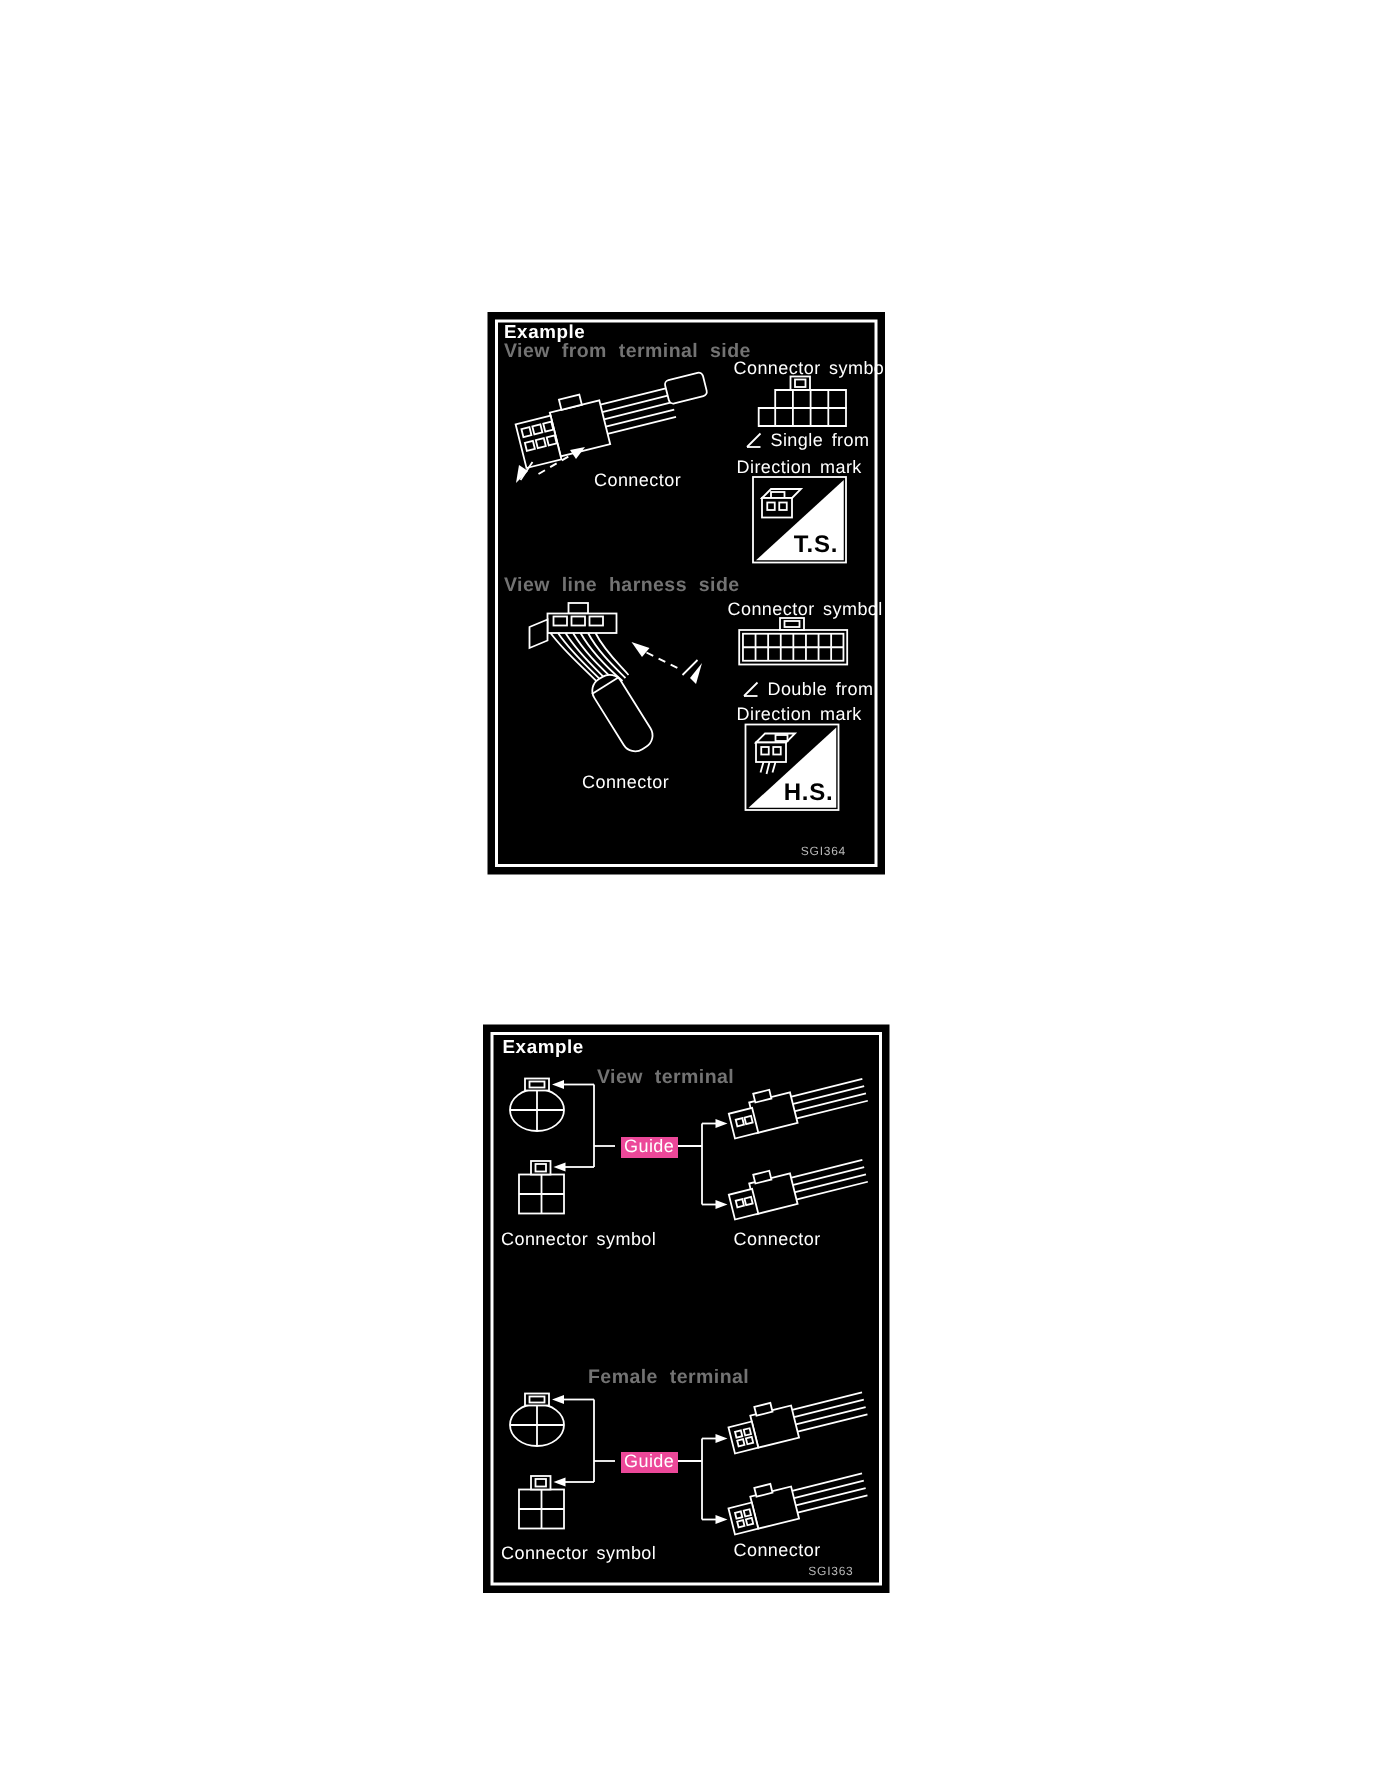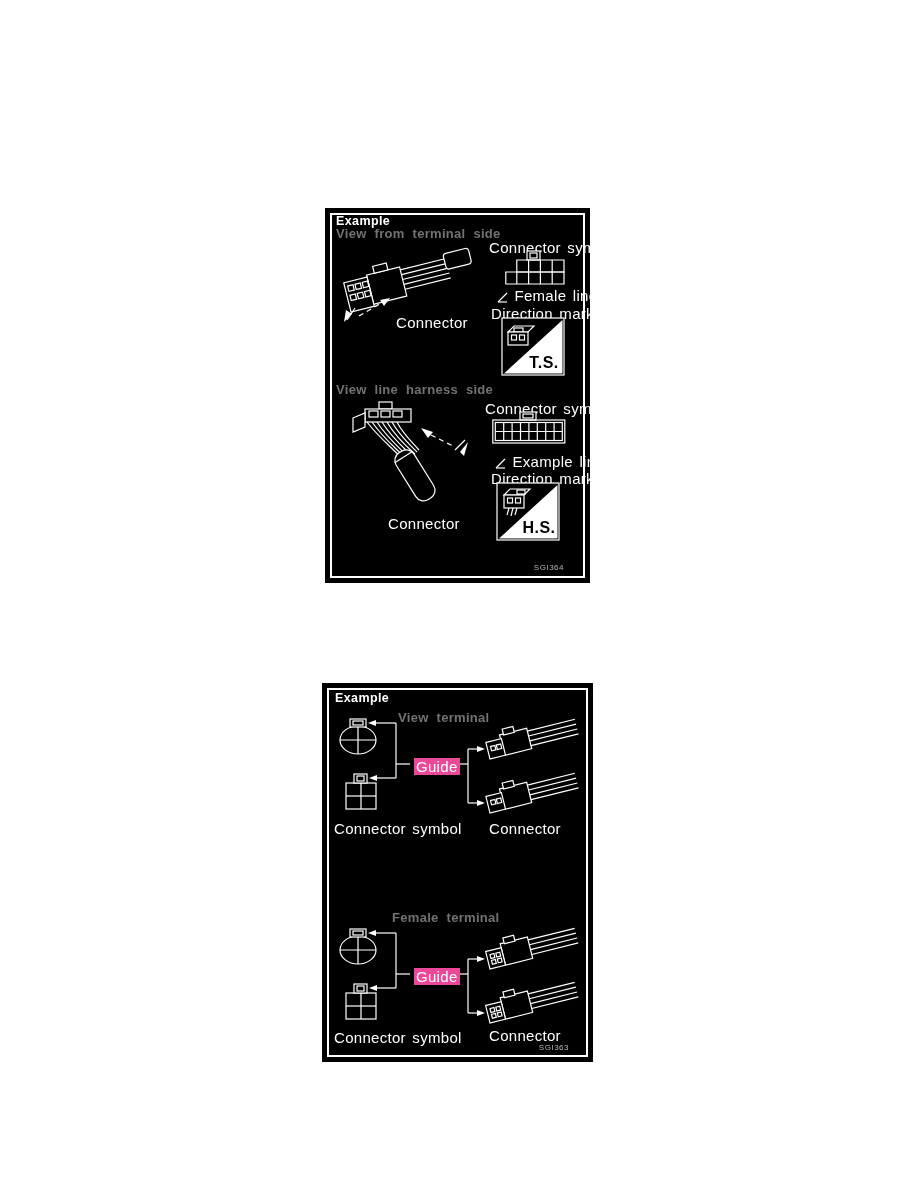--- a/index.html
+++ b/index.html
@@ -4,21 +4,21 @@
 <style>
   html,body{margin:0;padding:0;}
   body{
     width:918px;height:1188px;position:relative;background:#ffffff;
     font-family:"Liberation Sans",sans-serif;overflow:hidden;
   }
   .panel{position:absolute;background:#000;text-align:center;}
   .inner-frame{position:absolute;inset:5px;border:2px solid #fff;pointer-events:none;}
   .ttl{position:absolute;color:#fff;font-weight:700;font-size:12.5px;line-height:1.1;letter-spacing:.4px;white-space:nowrap;}
   .hdg{position:absolute;color:#737373;font-weight:700;font-size:13px;line-height:1.1;letter-spacing:.3px;word-spacing:4px;white-space:nowrap;}
-  .lbl{position:absolute;color:#fff;font-weight:400;font-size:15px;line-height:1.15;letter-spacing:.3px;word-spacing:2px;white-space:nowrap;}
+  .lbl{position:absolute;color:#fff;font-weight:400;font-size:12px;line-height:1.15;letter-spacing:.3px;word-spacing:2px;white-space:nowrap;}
   .guide-lbl{background:#ec4899;padding:0 2px;}
   .code{position:absolute;color:#b9b9b9;font-size:8px;letter-spacing:.5px;white-space:nowrap;}
   svg{position:absolute;overflow:visible;}
   .s{stroke:#fff;fill:none;stroke-width:1.2;}
   .sf{stroke:#fff;fill:#000;stroke-width:1.2;}
   .f{fill:#fff;stroke:none;}
   .dash{stroke:#fff;fill:none;stroke-width:1.3;stroke-dasharray:5 4;}
   .abbr{font-weight:700;font-size:16px;fill:#000;letter-spacing:.5px;}
   .inline-angle{display:inline-block;vertical-align:middle;}
 </style>
@@ -72,21 +72,21 @@
     <line class="s" x1="11.8" y1="22" x2="11.8" y2="34"></line>
     <line class="s" x1="23.6" y1="22" x2="23.6" y2="34"></line>
     <line class="s" x1="35.4" y1="22" x2="35.4" y2="34"></line>
     <line class="s" x1="47.2" y1="22" x2="47.2" y2="34"></line>
   </svg>
   <div class="lbl" style="left:172px;top:79px;">
     <svg class="inline-angle" width="11" height="11" viewBox="0 0 11 11" style="position:static;">
       <line class="s" x1="10" y1="1" x2="1" y2="10"></line>
       <line class="s" x1="1" y1="10" x2="10" y2="10"></line>
     </svg>
-    <span>Female line</span>
+    <span>Single from</span>
   </div>
 
   <div class="lbl" style="left:166px;top:97px;">Direction mark</div>
 
   <svg style="left:176px;top:109px;" width="64" height="60" viewBox="0 0 64 60">
     <rect class="sf" x="1" y="1" width="62" height="57" stroke-width="2"></rect>
     <polygon class="f" points="3,56.5 61.5,3 61.5,56.5"></polygon>
     <g transform="translate(7,8)">
       <polygon class="sf" points="0,7 6,1 26,1 20,7"></polygon>
       <rect class="sf" x="6" y="3" width="9" height="4"></rect>
@@ -142,21 +142,21 @@
     <line class="s" x1="36.9" y1="10.5" x2="36.9" y2="28.5"></line>
     <line class="s" x1="45.3" y1="10.5" x2="45.3" y2="28.5"></line>
     <line class="s" x1="53.7" y1="10.5" x2="53.7" y2="28.5"></line>
     <line class="s" x1="62.1" y1="10.5" x2="62.1" y2="28.5"></line>
   </svg>
   <div class="lbl" style="left:170px;top:245px;">
     <svg class="inline-angle" width="11" height="11" viewBox="0 0 11 11" style="position:static;">
       <line class="s" x1="10" y1="1" x2="1" y2="10"></line>
       <line class="s" x1="1" y1="10" x2="10" y2="10"></line>
     </svg>
-    <span>Example line</span>
+    <span>Double from</span>
   </div>
 
   <div class="lbl" style="left:166px;top:262px;">Direction mark</div>
 
   <svg style="left:171px;top:274px;" width="64" height="60" viewBox="0 0 64 60">
     <rect class="sf" x="1" y="1" width="62" height="57" stroke-width="2"></rect>
     <polygon class="f" points="3,56.5 61.5,3 61.5,56.5"></polygon>
     <g transform="translate(8,6)">
       <polygon class="sf" points="0,7 6,1 26,1 20,7"></polygon>
       <rect class="sf" x="13" y="2" width="8" height="4"></rect>

